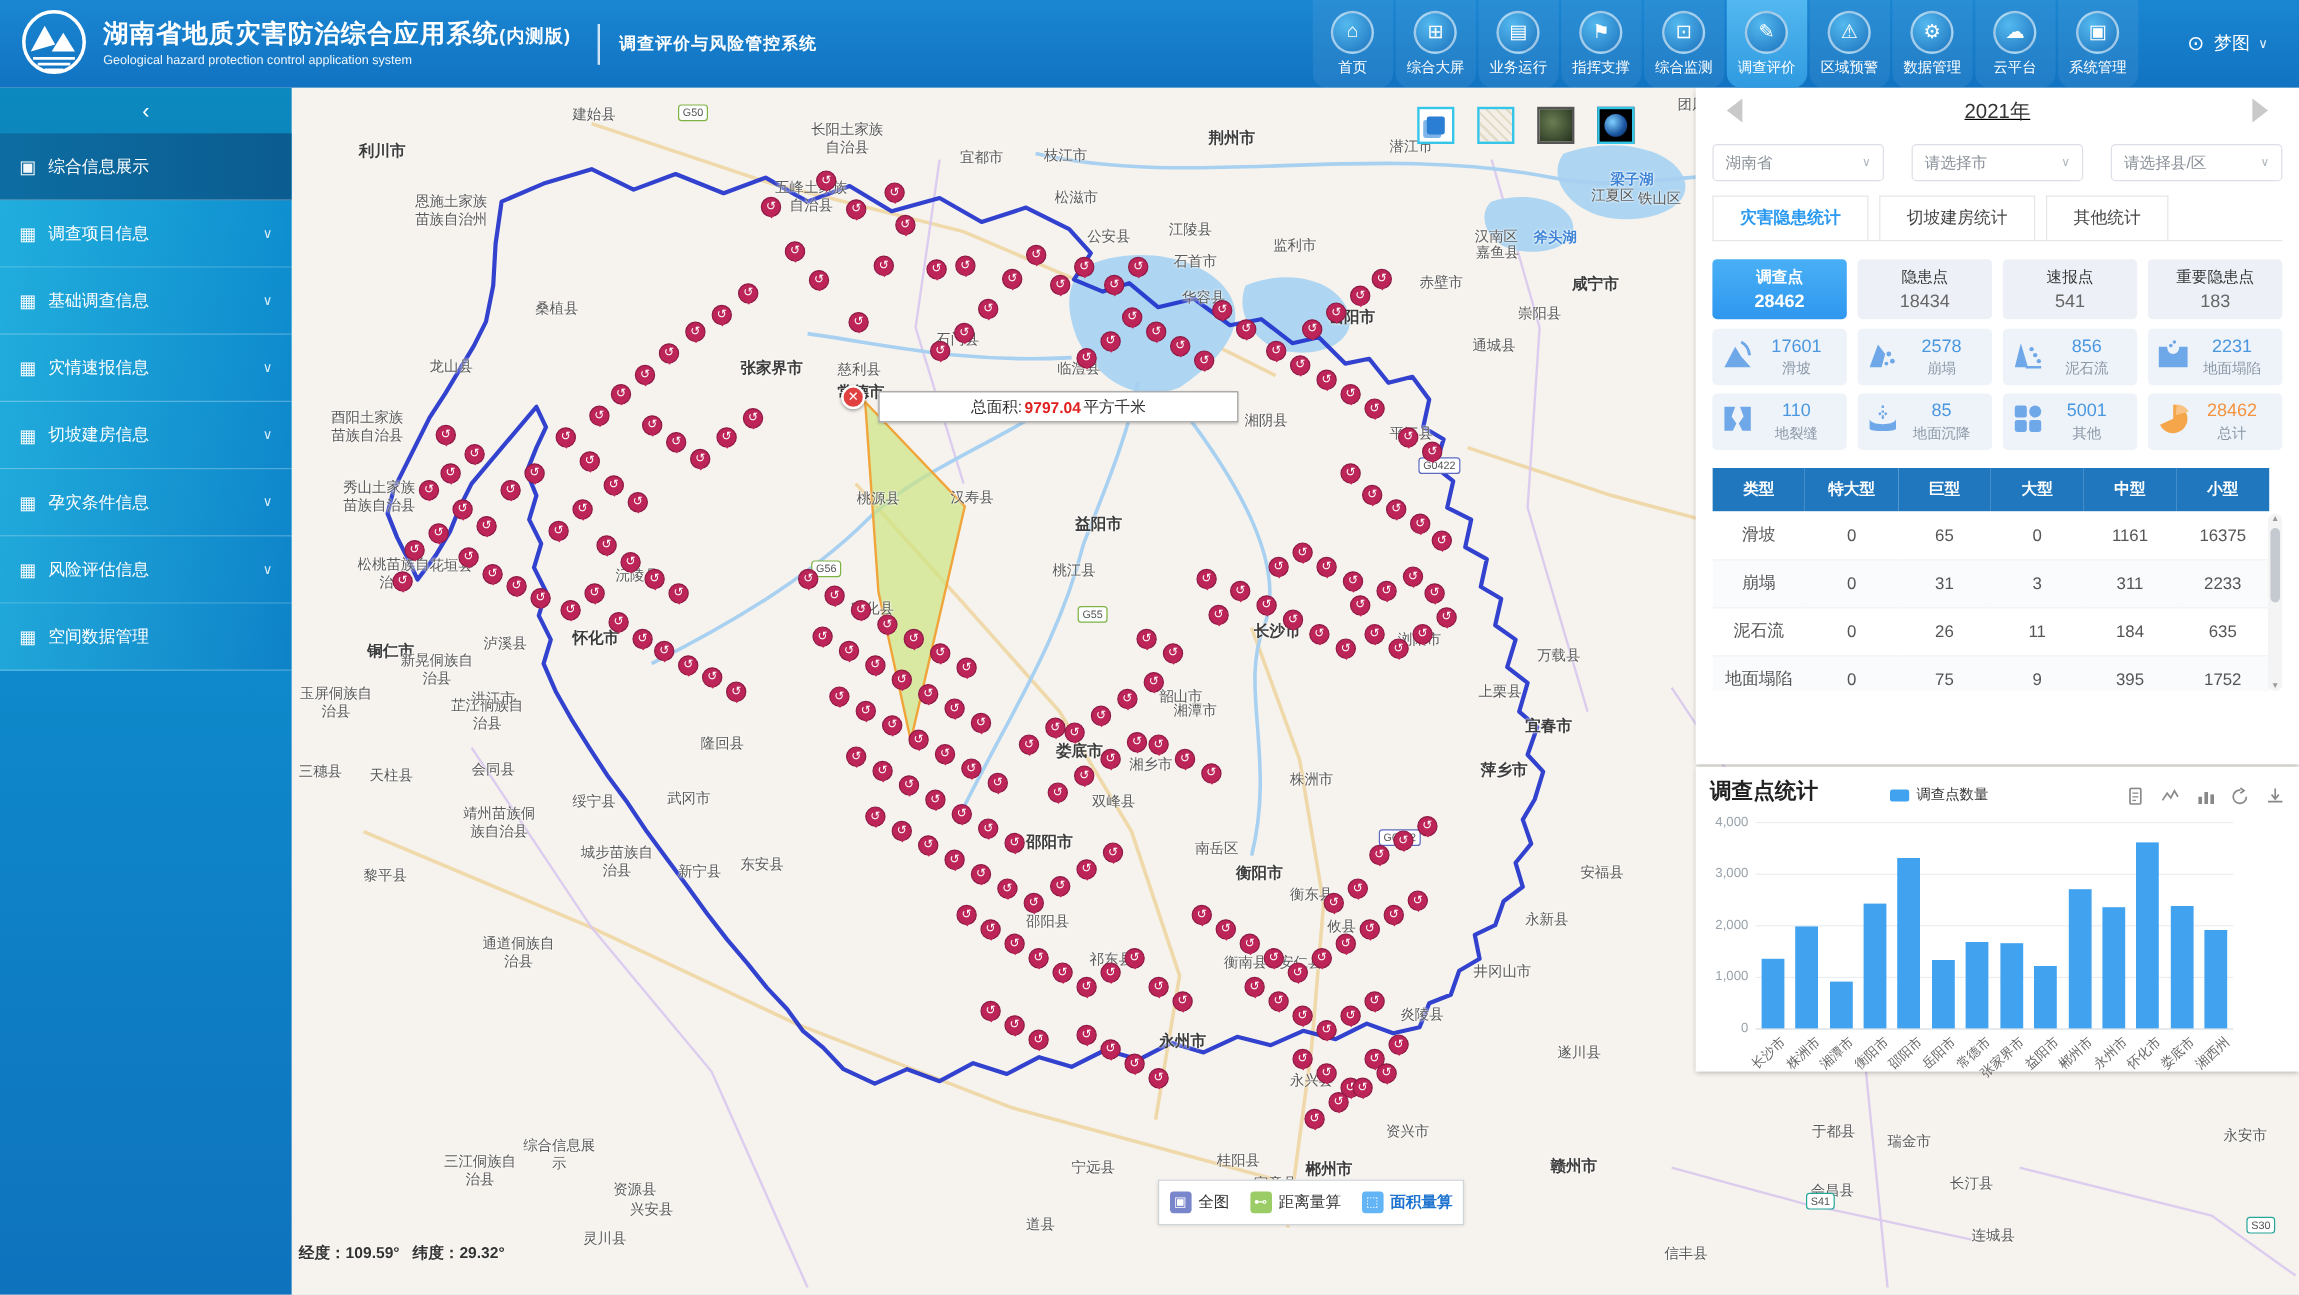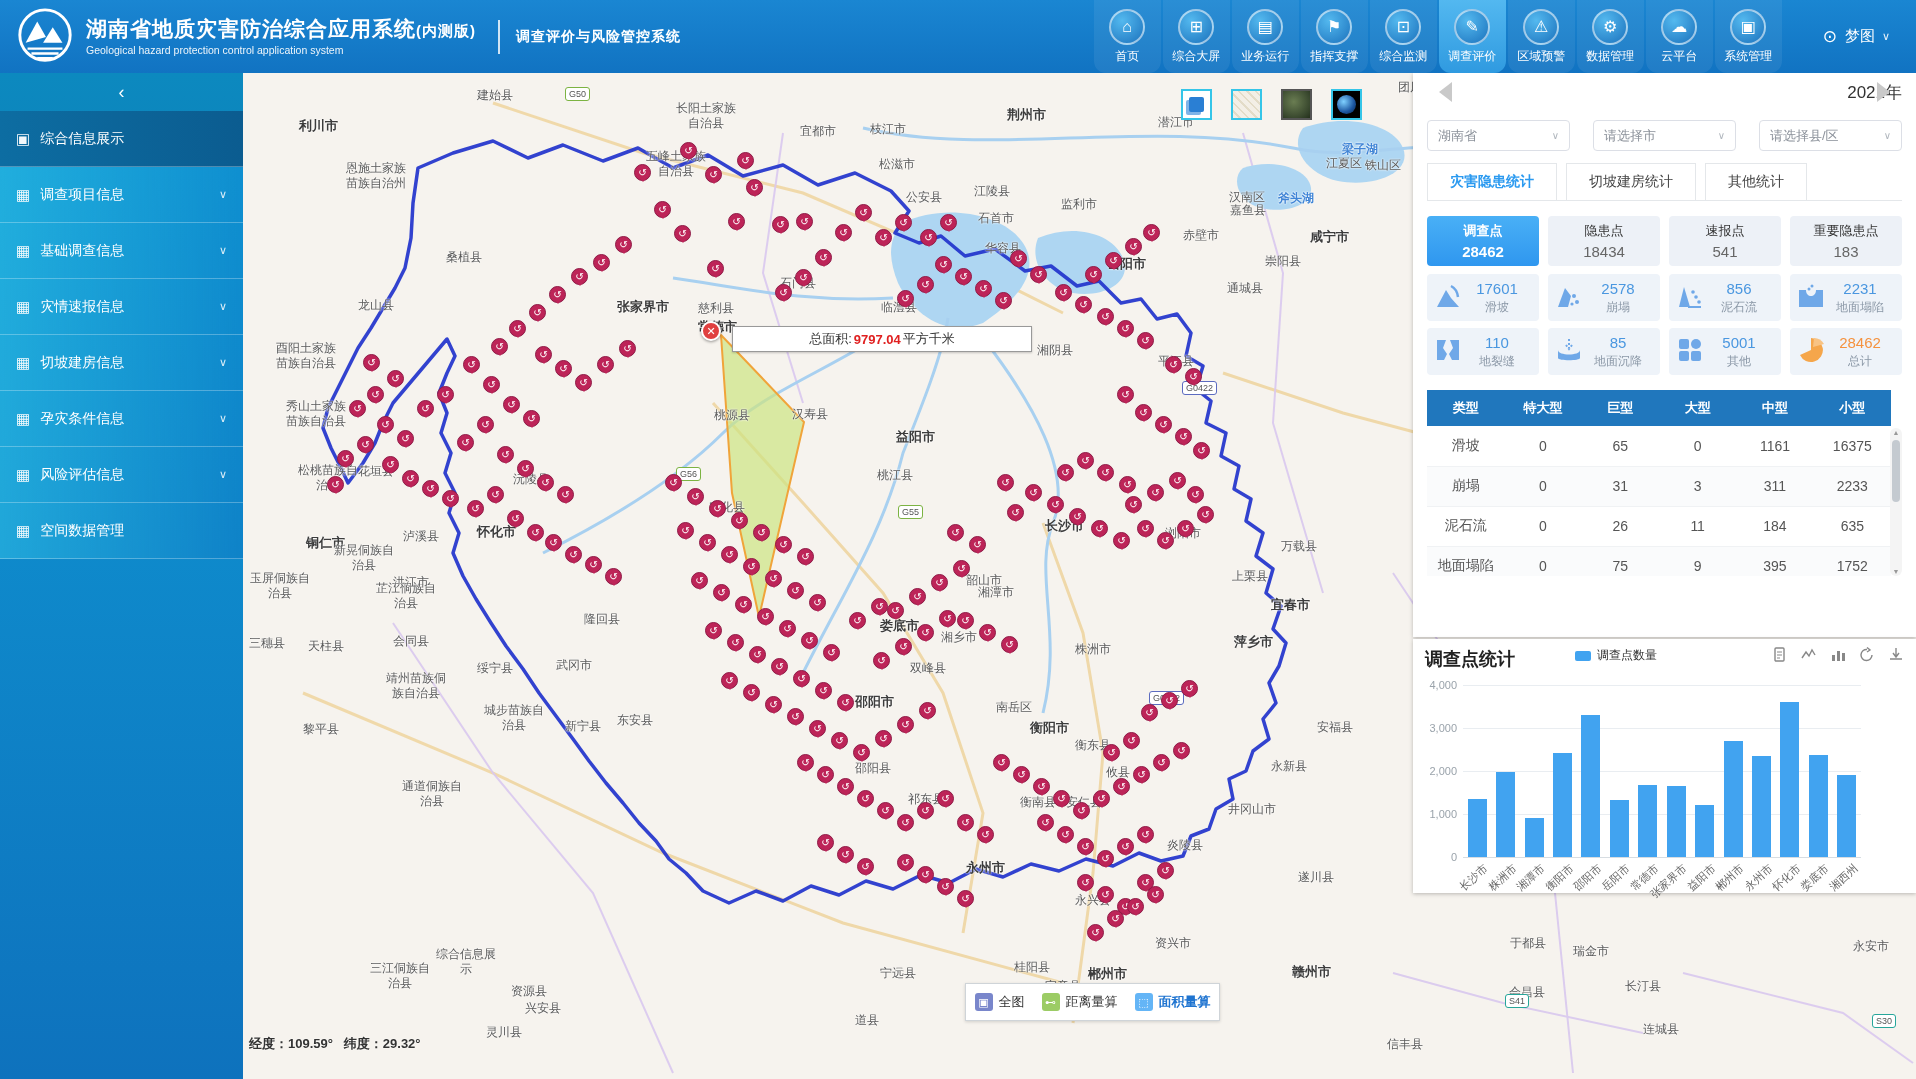--- a/index.html
+++ b/index.html
@@ -67,21 +67,21 @@
   .lbtn.globe .gl{width:19px;height:19px;border-radius:50%;background:radial-gradient(circle at 35% 35%,#7fd0ff,#1b55a0 60%,#062244);}
   .coords{position:absolute;left:6px;bottom:26px;font-size:13px;font-weight:700;color:#333;z-index:6;text-shadow:0 0 2px #fff;}
   .mtools{position:absolute;left:722px;top:910px;width:255px;height:38px;background:#fff;border:1px solid #cfd4d8;
           box-shadow:0 1px 3px rgba(0,0,0,.15);display:flex;align-items:center;justify-content:space-around;z-index:6;}
   .mtool{display:flex;align-items:center;font-size:13px;color:#333;cursor:pointer;}
   .mtool .tic{width:18px;height:18px;border-radius:3px;margin-right:6px;color:#fff;font-size:11px;line-height:18px;text-align:center;}
   .mtool.active{color:#1f74d0;font-weight:700;}
   
   .p1{position:absolute;left:1413px;top:73px;width:503px;height:564px;background:#fff;z-index:45;
       box-shadow:0 1px 4px rgba(0,0,0,.25);padding:0 14px;}
-  .yearbar{height:38px;display:flex;align-items:center;justify-content:flex-end;position:relative;}
+  .yearbar{height:38px;display:flex;align-items:center;justify-content:center;position:relative;text-decoration:underline;}
   .yeartxt{font-size:17px;color:#333;}
   .yarrow{position:absolute;top:9px;width:0;height:0;border:10px solid transparent;cursor:pointer;}
   .yarrow.l{left:2px;border-right:13px solid #c9c9c9;}
   .yarrow.r{right:2px;border-left:13px solid #c9c9c9;}
   .selrow{display:flex;justify-content:space-between;margin-top:9px;}
   .sel{width:143px;height:31px;border:1px solid #dcdfe6;border-radius:4px;display:flex;align-items:center;
        padding:0 10px;font-size:13px;color:#8a9099;cursor:pointer;}
   .sel .car{margin-left:auto;font-size:10px;color:#b0b6bd;}
   .tabsrow{display:flex;margin-top:12px;border-bottom:1px solid #e4e7ea;}
   .tab{height:37px;padding:0 22px;border:1px solid #e4e7ea;border-bottom:none;display:flex;align-items:center;
@@ -106,21 +106,21 @@
   table.t{width:464px;border-collapse:collapse;table-layout:fixed;}
   table.t th{background:#2077bd;color:#fff;font-size:13px;font-weight:700;height:36px;}
   table.t td{height:40px;text-align:center;font-size:14px;color:#555;border-bottom:1px solid #f0f2f4;}
   table.t tr:nth-child(even) td{background:#fafbfc;}
   .tsb{position:absolute;right:0;top:38px;width:12px;bottom:0;background:#f4f4f4;border-radius:6px;
        font-size:7px;color:#999;text-align:center;cursor:pointer;}
   .tsb .thumb{position:absolute;left:2px;top:12px;width:8px;height:62px;background:#c4cad0;border-radius:4px;}
   .tsb .up{position:absolute;top:1px;left:0;right:0;} .tsb .dn{position:absolute;bottom:1px;left:0;right:0;}
   .p2{position:absolute;left:1413px;top:639px;width:503px;height:254px;background:#fff;z-index:45;
       box-shadow:0 1px 4px rgba(0,0,0,.25);padding:8px 12px;}
-  .p2head{display:flex;align-items:flex-start;}
+  .p2head{display:flex;align-items:flex-end;}
   .p2ttl{font-size:18px;font-weight:700;color:#222;}
   .legend{display:flex;align-items:center;margin-left:60px;font-size:12px;color:#333;cursor:pointer;}
   .legsw{width:16px;height:10px;background:#41a3f0;border-radius:2px;margin-right:6px;}
   .ctools{margin-left:auto;display:flex;}
   .ctool{margin-left:13px;cursor:pointer;display:flex;align-items:center;}
   .plot{position:absolute;left:50px;top:46px;width:398px;height:172px;}
   .gline{position:absolute;left:0;right:0;height:1px;background:#e9edf1;}
   .gline.zero{background:#d7dde2;}
   .ytick{position:absolute;right:404px;font-size:11px;color:#9aa3ab;width:44px;text-align:right;}
   .bar{position:absolute;bottom:0;width:19px;background:#41a3f0;}
@@ -362,21 +362,21 @@
       <div class="mlabel city" style="left: 991px; top: 560px;">萍乡市</div>
       <div class="mlabel" style="left: 989px; top: 495px;">上栗县</div>
       <div class="mlabel" style="left: 1038px; top: 465px;">万载县</div>
       <div class="mlabel city" style="left: 1028px; top: 506px; margin-top: 17px;">宜春市</div>
       <div class="mlabel" style="left: 1074px; top: 646px;">安福县</div>
       <div class="mlabel" style="left: 1028px; top: 685px;">永新县</div>
       <div class="mlabel" style="left: 985px; top: 728px;">井冈山市</div>
       <div class="mlabel" style="left: 1055px; top: 770px; margin-top: 26px;">遂川县</div>
       <div class="mlabel" style="left: 665px; top: 718px;">祁东县</div>
       <div class="mlabel city" style="left: 723px; top: 786px;">永州市</div>
-      <div class="mlabel" style="left: 637px; top: 892px;">宁远县</div>
+      <div class="mlabel" style="left: 650px; top: 892px;">宁远县</div>
       <div class="mlabel" style="left: 612px; top: 939px;">道县</div>
       <div class="mlabel" style="left: 802px; top: 905px;">宜章县</div>
       <div class="mlabel" style="left: 832px; top: 819px;">永兴县</div>
       <div class="mlabel" style="left: 912px; top: 862px; text-align: center;">资兴市</div>
       <div class="mlabel" style="left: 771px; top: 886px;">桂阳县</div>
       <div class="mlabel city" style="left: 845px; top: 892px;">郴州市</div>
       <div class="mlabel" style="left: 243px; top: 951px;">灵川县</div>
       <div class="mlabel" style="left: 282px; top: 927px;">兴安县</div>
       <div class="mlabel" style="left: 268px; top: 874px; margin-top: 36px;">资源县</div>
       <div class="mlabel wrap" style="left: 190px; top: 874px;">综合信息展示</div>

